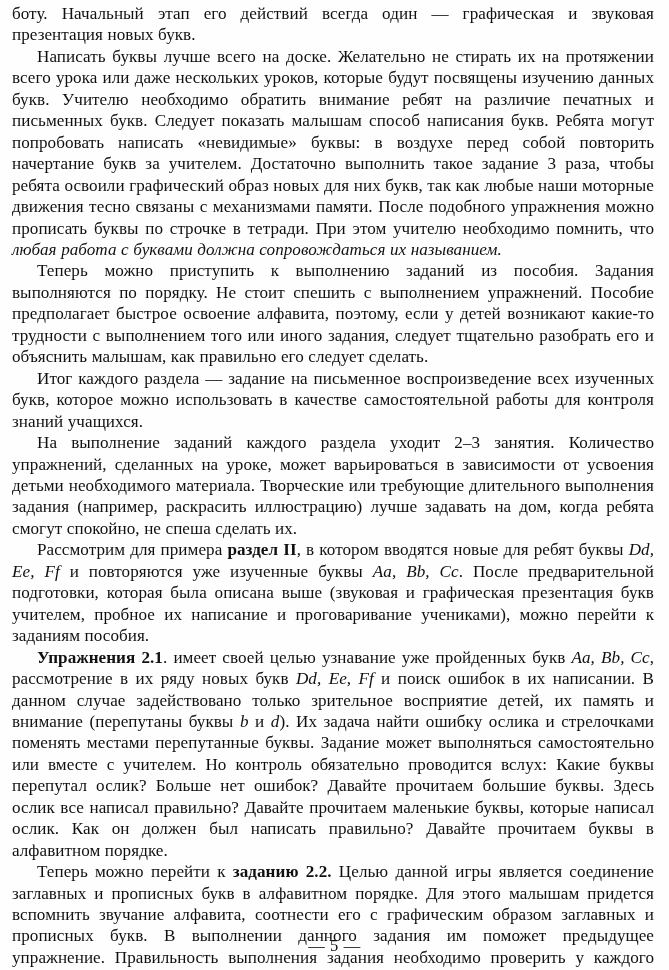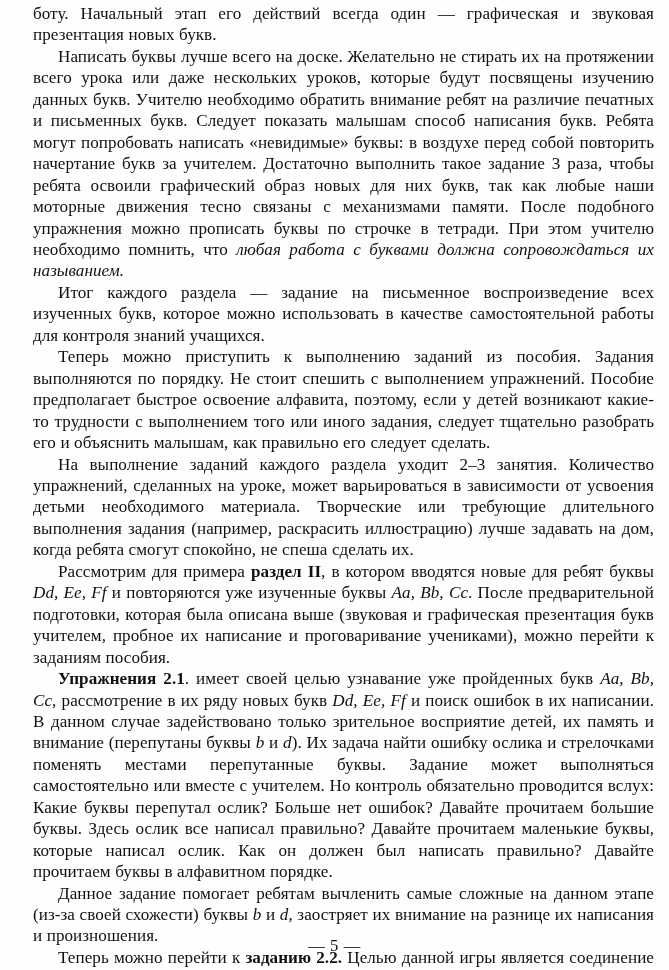--- a/index.html
+++ b/index.html
@@ -12,21 +12,21 @@
     background: #ffffff;
     font-family: "Liberation Serif", "DejaVu Serif", serif;
     color: #12100f;
     overflow: hidden;
   }
   #page {
     position: relative;
     width: 669px;
     height: 970px;
     box-sizing: border-box;
-    padding: 0px 15px 0px 33px;
+    padding: 0px 15px 0px 12px;
     background: #fefefe;
   }
   #body-text {
     padding-top: 3px;
   }
   p.para {
     margin: 0;
     text-align: justify;
     text-justify: inter-word;
     text-indent: 25px;
@@ -54,24 +54,23 @@
   }
 </style>
 </head>
 <body>
 
 <div id="page">
 
   <div id="body-text">
       <p class="para cont"><span>боту. Начальный этап его действий всегда один — графическая и звуковая презентация новых букв.</span></p>
       <p class="para"><span>Написать буквы лучше всего на доске. Желательно не стирать их на протяжении всего урока или даже нескольких уроков, которые будут посвящены изучению данных букв. Учителю необходимо обратить внимание ребят на различие печатных и письменных букв. Следует показать малышам способ написания букв. Ребята могут попробовать написать «невидимые» буквы: в воздухе перед собой повторить начертание букв за учителем. Достаточно выполнить такое задание 3 раза, чтобы ребята освоили графический образ новых для них букв, так как любые наши моторные движения тесно связаны с механизмами памяти. После подобного упражнения можно прописать буквы по строчке в тетради. При этом учителю необходимо помнить, что </span><i>любая работа с буквами должна сопровождаться их называнием.</i></p>
+      <p class="para"><span>Теперь можно приступить к выполнению заданий из пособия. Задания выполняются по порядку. Не стоит спешить с выполнением упражнений. Пособие предполагает быстрое освоение алфавита, поэтому, если у детей возникают какие-то трудности с выполнением того или иного задания, следует тщательно разобрать его и объяснить малышам, как правильно его следует сделать.</span></p>
       <p class="para"><span>Итог каждого раздела — задание на письменное воспроизведение всех изученных букв, которое можно использовать в качестве самостоятельной работы для контроля знаний учащихся.</span></p>
-      <p class="para"><span>Теперь можно приступить к выполнению заданий из пособия. Задания выполняются по порядку. Не стоит спешить с выполнением упражнений. Пособие предполагает быстрое освоение алфавита, поэтому, если у детей возникают какие-то трудности с выполнением того или иного задания, следует тщательно разобрать его и объяснить малышам, как правильно его следует сделать.</span></p>
       <p class="para"><span>На выполнение заданий каждого раздела уходит 2–3 занятия. Количество упражнений, сделанных на уроке, может варьироваться в зависимости от усвоения детьми необходимого материала. Творческие или требующие длительного выполнения задания (например, раскрасить иллюстрацию) лучше задавать на дом, когда ребята смогут спокойно, не спеша сделать их.</span></p>
       <p class="para"><span>Рассмотрим для примера </span><b>раздел II</b><span>, в котором вводятся новые для ребят буквы </span><i>Dd, Ee, Ff</i><span> и повторяются уже изученные буквы </span><i>Aa, Bb, Cc</i><span>. После предварительной подготовки, которая была описана выше (звуковая и графическая презентация букв учителем, пробное их написание и проговаривание учениками), можно перейти к заданиям пособия.</span></p>
       <p class="para"><b>Упражнения 2.1</b><span>. имеет своей целью узнавание уже пройденных букв </span><i>Aa, Bb, Cc</i><span>, рассмотрение в их ряду новых букв </span><i>Dd, Ee, Ff</i><span> и поиск ошибок в их написании. В данном случае задействовано только зрительное восприятие детей, их память и внимание (перепутаны буквы </span><i>b</i><span> и </span><i>d</i><span>). Их задача найти ошибку ослика и стрелочками поменять местами перепутанные буквы. Задание может выполняться самостоятельно или вместе с учителем. Но контроль обязательно проводится вслух: Какие буквы перепутал ослик? Больше нет ошибок? Давайте прочитаем большие буквы. Здесь ослик все написал правильно? Давайте прочитаем маленькие буквы, которые написал ослик. Как он должен был написать правильно? Давайте прочитаем буквы в алфавитном порядке.</span></p>
-      <p class="para"><span>Данное задание помогает ребятам вычленить самые сложные на данном этапе (из-за своей схожести) буквы </span><i>b</i><span> и </span><i>d</i><span>, заостряет их внимание на разнице их написания и произношения.</span></p>
       <p class="para"><span>Теперь можно перейти к </span><b>заданию 2.2.</b><span> Целью данной игры является соединение заглавных и прописных букв в алфавитном порядке. Для этого малышам придется вспомнить звучание алфавита, соотнести его с графическим образом заглавных и прописных букв. В выполнении данного задания им поможет предыдущее упражнение. Правильность выполнения задания необходимо проверить у каждого ученика и в качестве итога предложить ребятам хором или по очереди произнести то, что у них получилось.</span></p>
     </div>
 
   <div id="folio">— 5 —</div>
 
 </div>
 
 </body></html>

